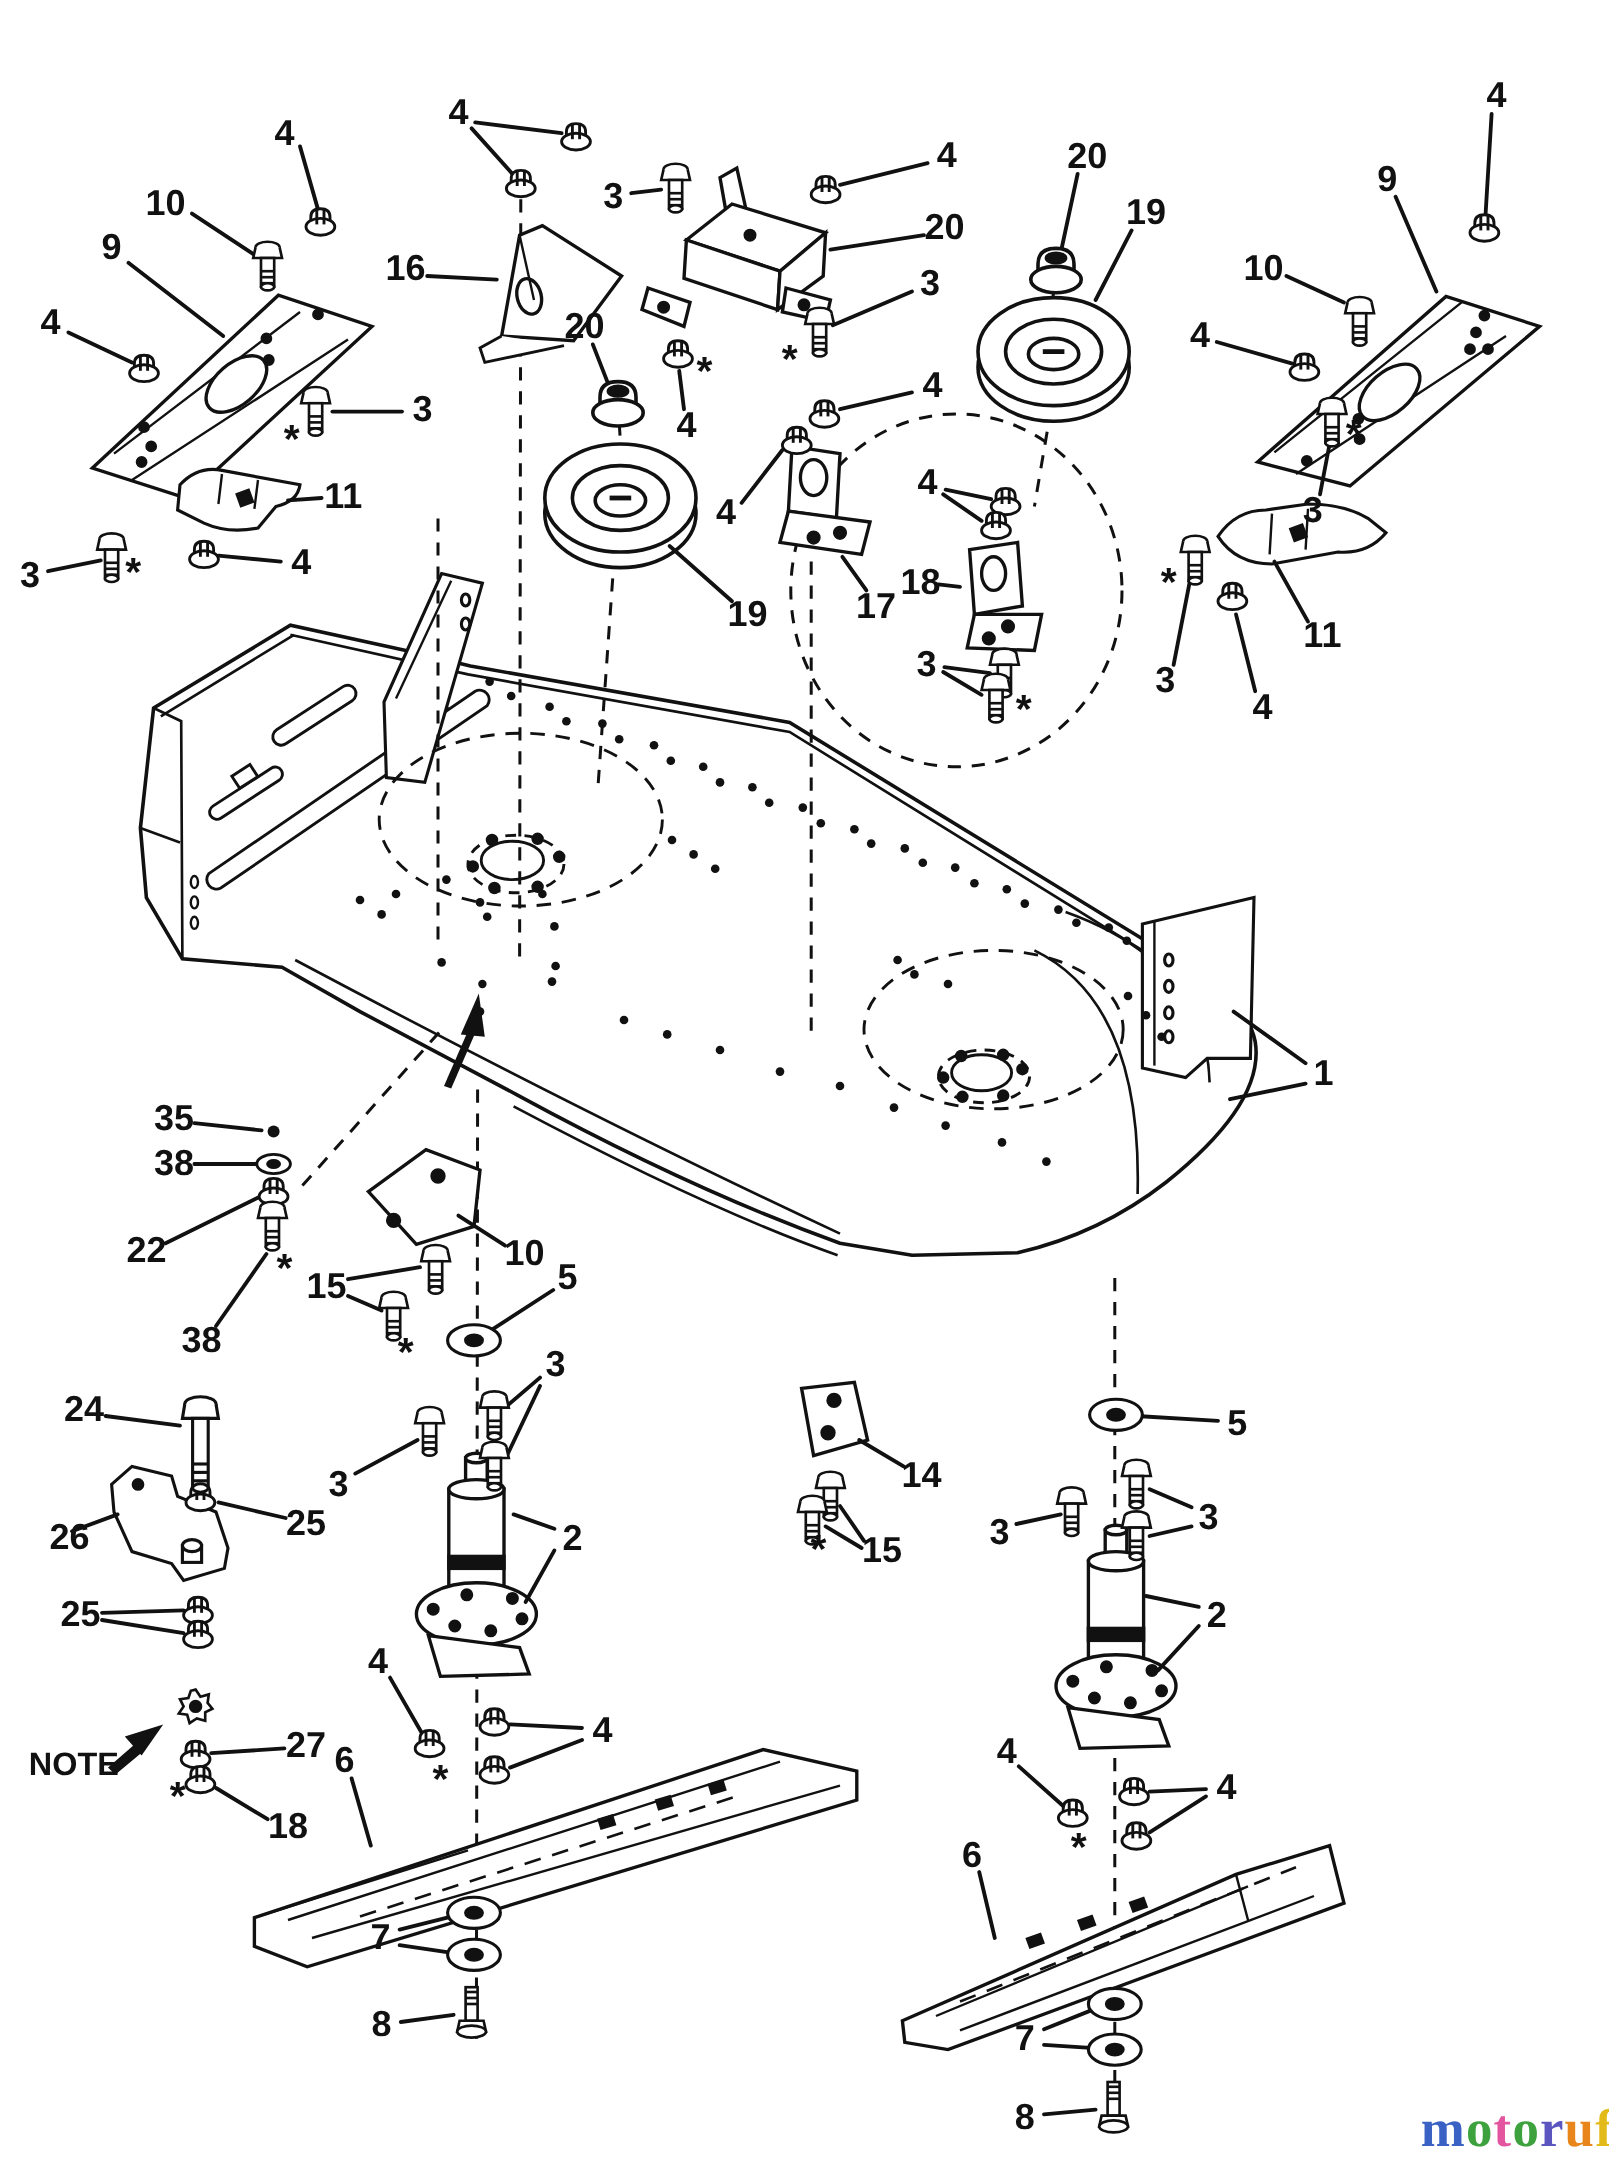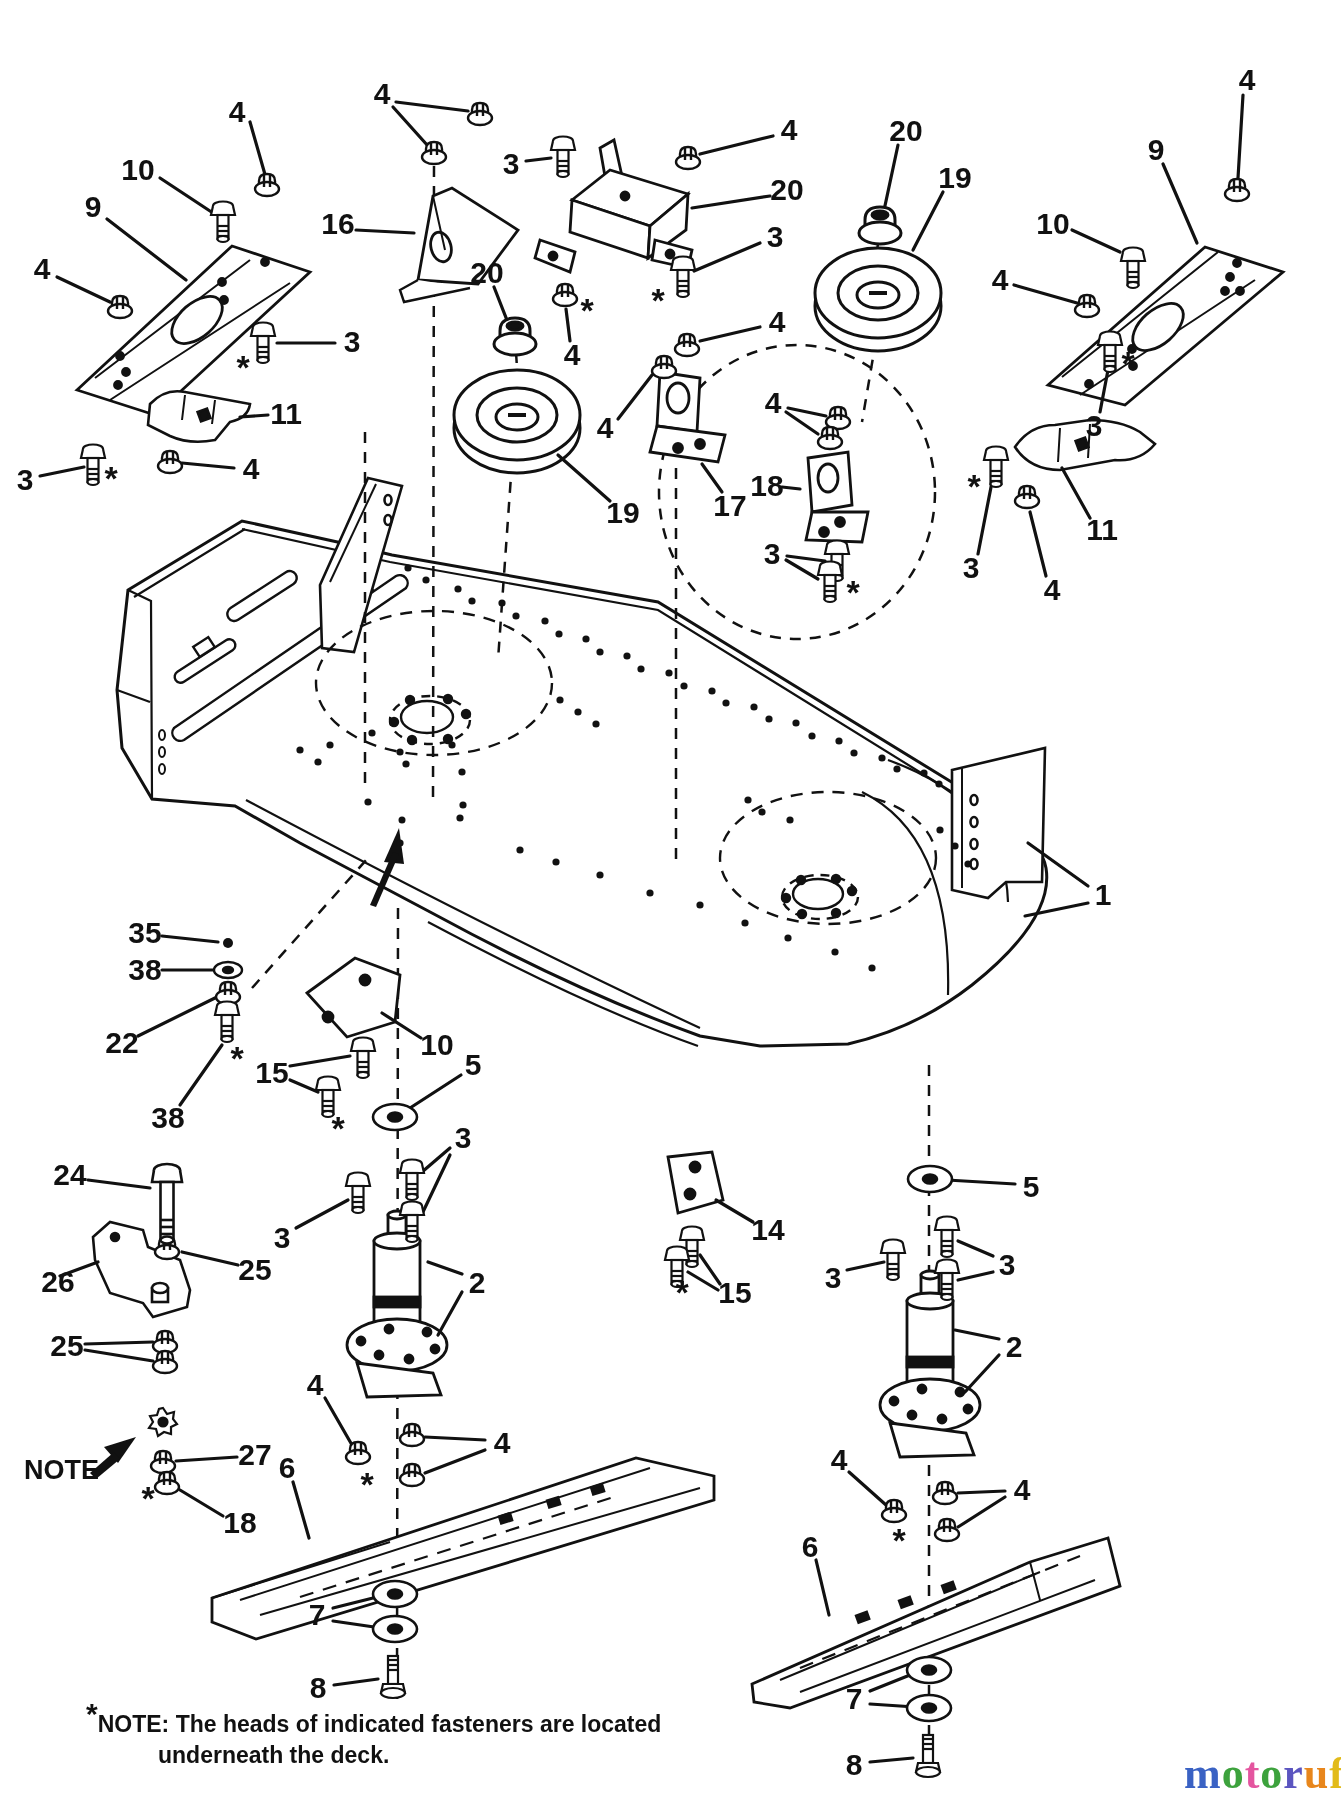--- a/index.html
+++ b/index.html
@@ -499,24 +499,20 @@
         <circle cx="318" cy="762" r="3.6"></circle>
         <circle cx="330" cy="745" r="3.6"></circle>
         <circle cx="560" cy="700" r="3.6"></circle>
         <circle cx="578" cy="712" r="3.6"></circle>
         <circle cx="596" cy="724" r="3.6"></circle>
       </g>
   </svg>
 
   <div id="deck-label">NOTE</div>
 
-  <div id="note">
-    <span class="star">*</span><span>NOTE: The heads of indicated fasteners are located</span>
-    <span class="l2">underneath the deck.</span>
-  </div>
 
   <div id="watermark"><span style="color: rgb(58, 98, 196);">m</span><span style="color: rgb(61, 162, 61);">o</span><span style="color: rgb(228, 85, 159);">t</span><span style="color: rgb(61, 162, 61);">o</span><span style="color: rgb(91, 85, 192);">r</span><span style="color: rgb(232, 134, 28);">u</span><span style="color: rgb(226, 187, 26);">f</span></div>
 
   <div id="callout-layer">
       <div class="callout" style="left: 237px; top: 112px;">4</div>
       <div class="callout" style="left: 138px; top: 170px;">10</div>
       <div class="callout" style="left: 93px; top: 207px;">9</div>
       <div class="callout" style="left: 42px; top: 269px;">4</div>
       <div class="callout" style="left: 352px; top: 342px;">3</div>
       <div class="callout" style="left: 286px; top: 414px;">11</div>

